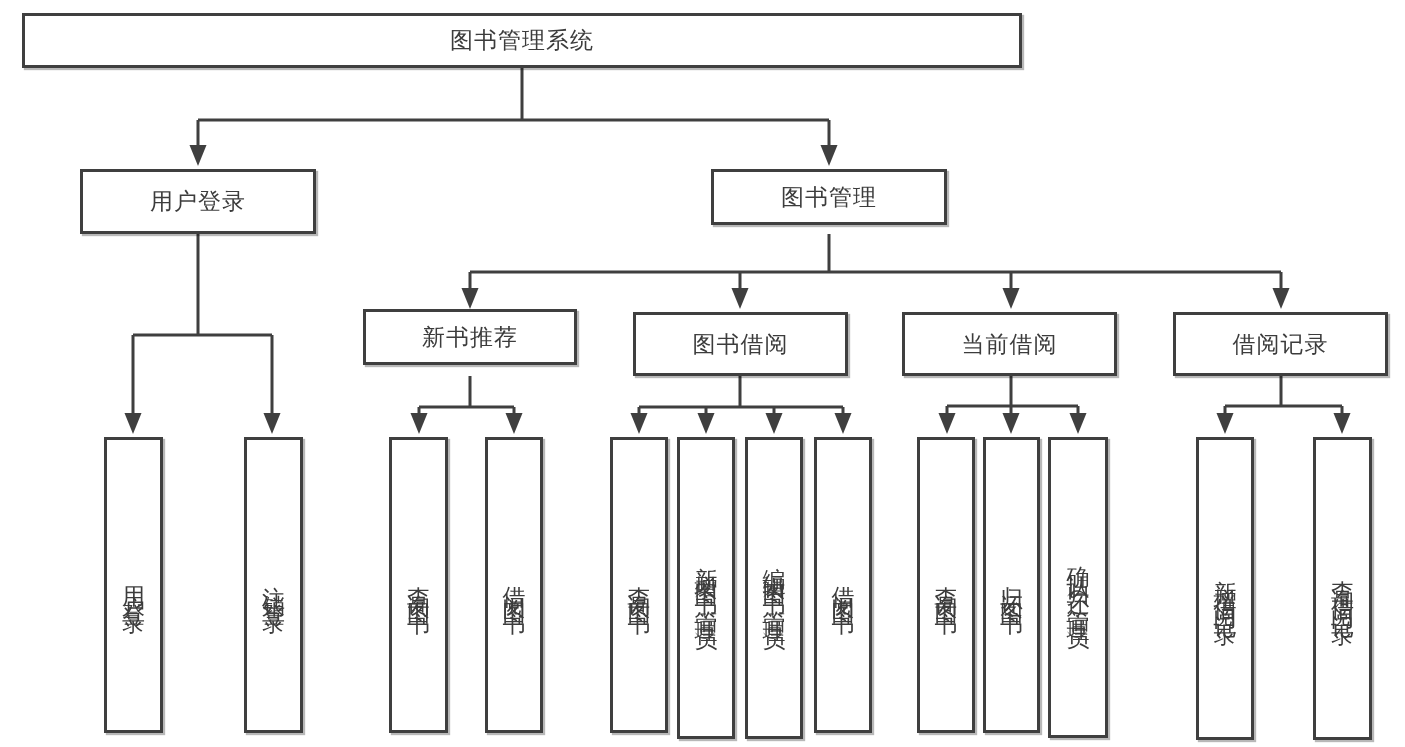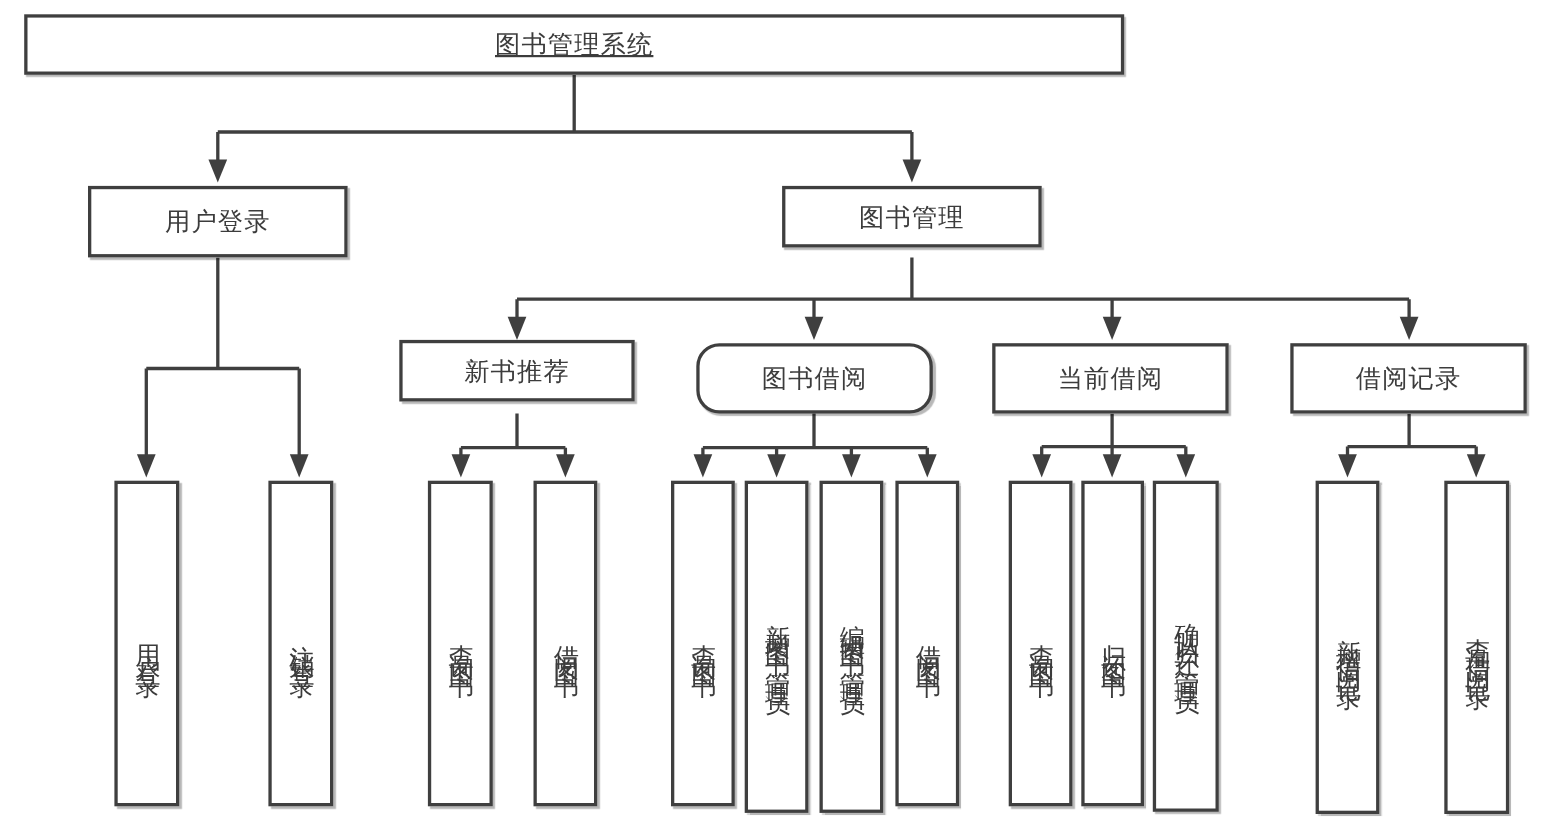--- a/index.html
+++ b/index.html
@@ -82,35 +82,35 @@
     <path d="M1011 376 V406 M947 406 H1078 M947 406 V418 M1011 406 V418 M1078 406 V418"></path>
     <polygon points="947,434 938.5,413 955.5,413"></polygon>
     <polygon points="1011,434 1002.5,413 1019.5,413"></polygon>
     <polygon points="1078,434 1069.5,413 1086.5,413"></polygon>
 
     <path d="M1281 376 V406 M1225 406 H1342 M1225 406 V418 M1342 406 V418"></path>
     <polygon points="1225,434 1216.5,413 1233.5,413"></polygon>
     <polygon points="1342,434 1333.5,413 1350.5,413"></polygon>
   </svg>
 
-  <div class="box" style="left:22px;top:13px;width:1000px;height:55px;text-decoration:underline;">
+  <div class="box" style="left:22px;top:13px;width:1000px;height:55px;">
     <span>图书管理系统</span>
   </div>
 
   <div class="box" style="left:80px;top:169px;width:236px;height:65px;">
     <span>用户登录</span>
   </div>
   <div class="box" style="left:711px;top:169px;width:236px;height:56px;">
     <span>图书管理</span>
   </div>
 
   <div class="box" style="left:363px;top:309px;width:214px;height:56px;">
     <span>新书推荐</span>
   </div>
-  <div class="box" style="left:633px;top:312px;width:215px;height:64px;border-radius:21px;">
+  <div class="box" style="left:633px;top:312px;width:215px;height:64px;">
     <span>图书借阅</span>
   </div>
   <div class="box" style="left:902px;top:312px;width:215px;height:64px;text-align:right;">
     <span>当前借阅</span>
   </div>
   <div class="box" style="left:1173px;top:312px;width:215px;height:64px;">
     <span>借阅记录</span>
   </div>
 
   <div class="box vert" style="left:104px;top:437px;width:59px;height:296px;">

